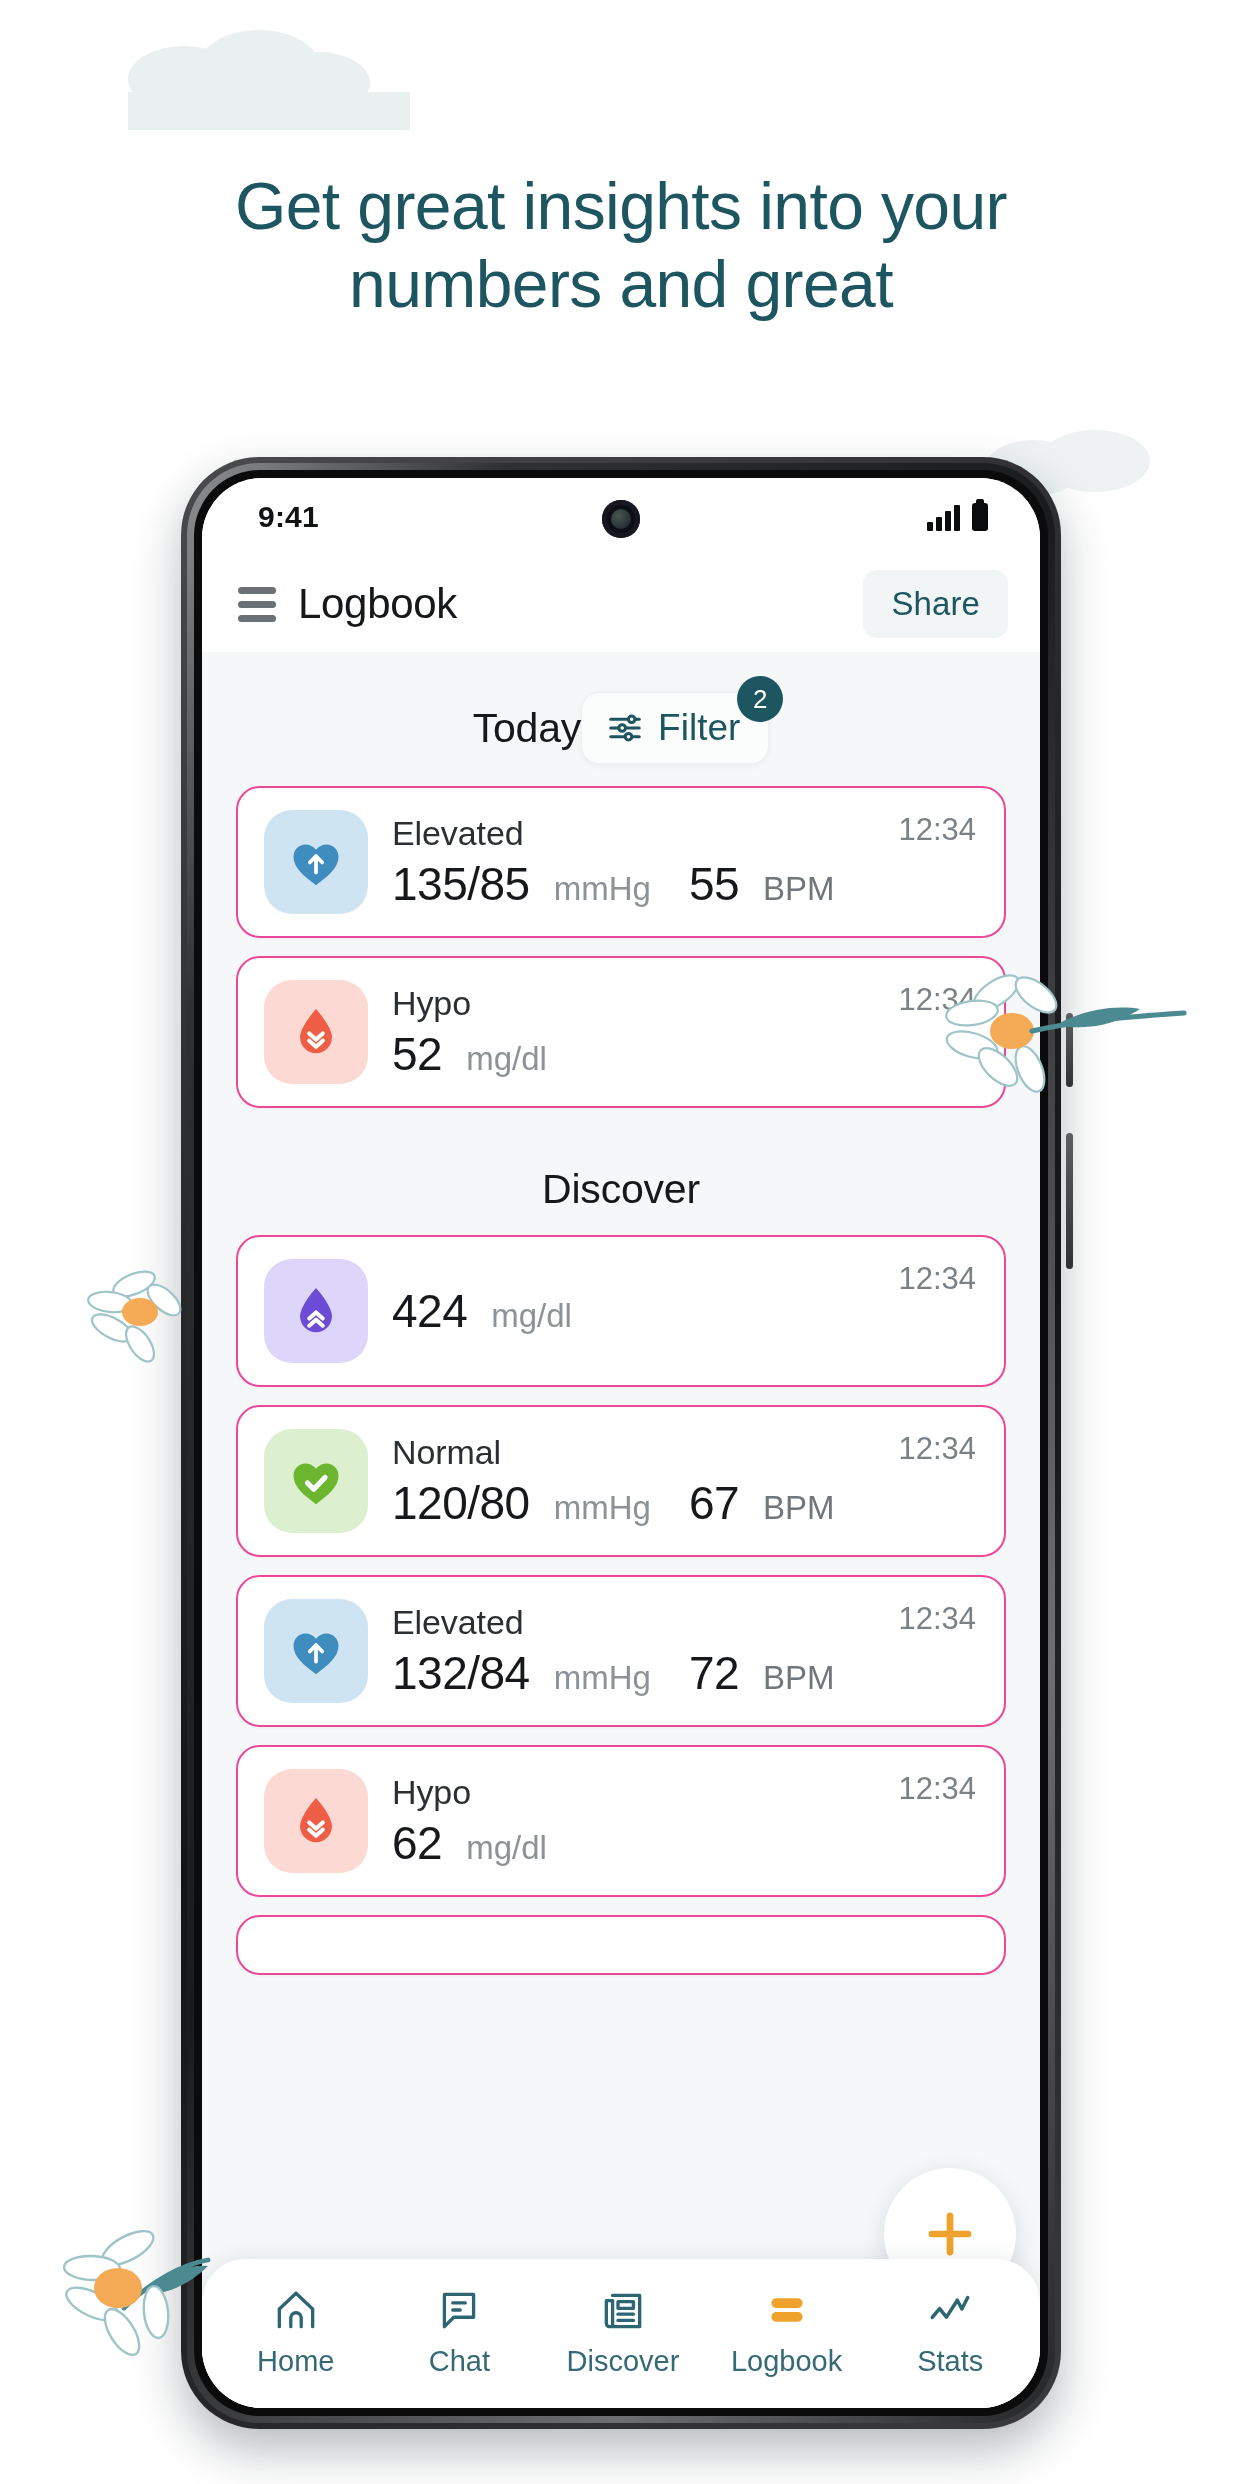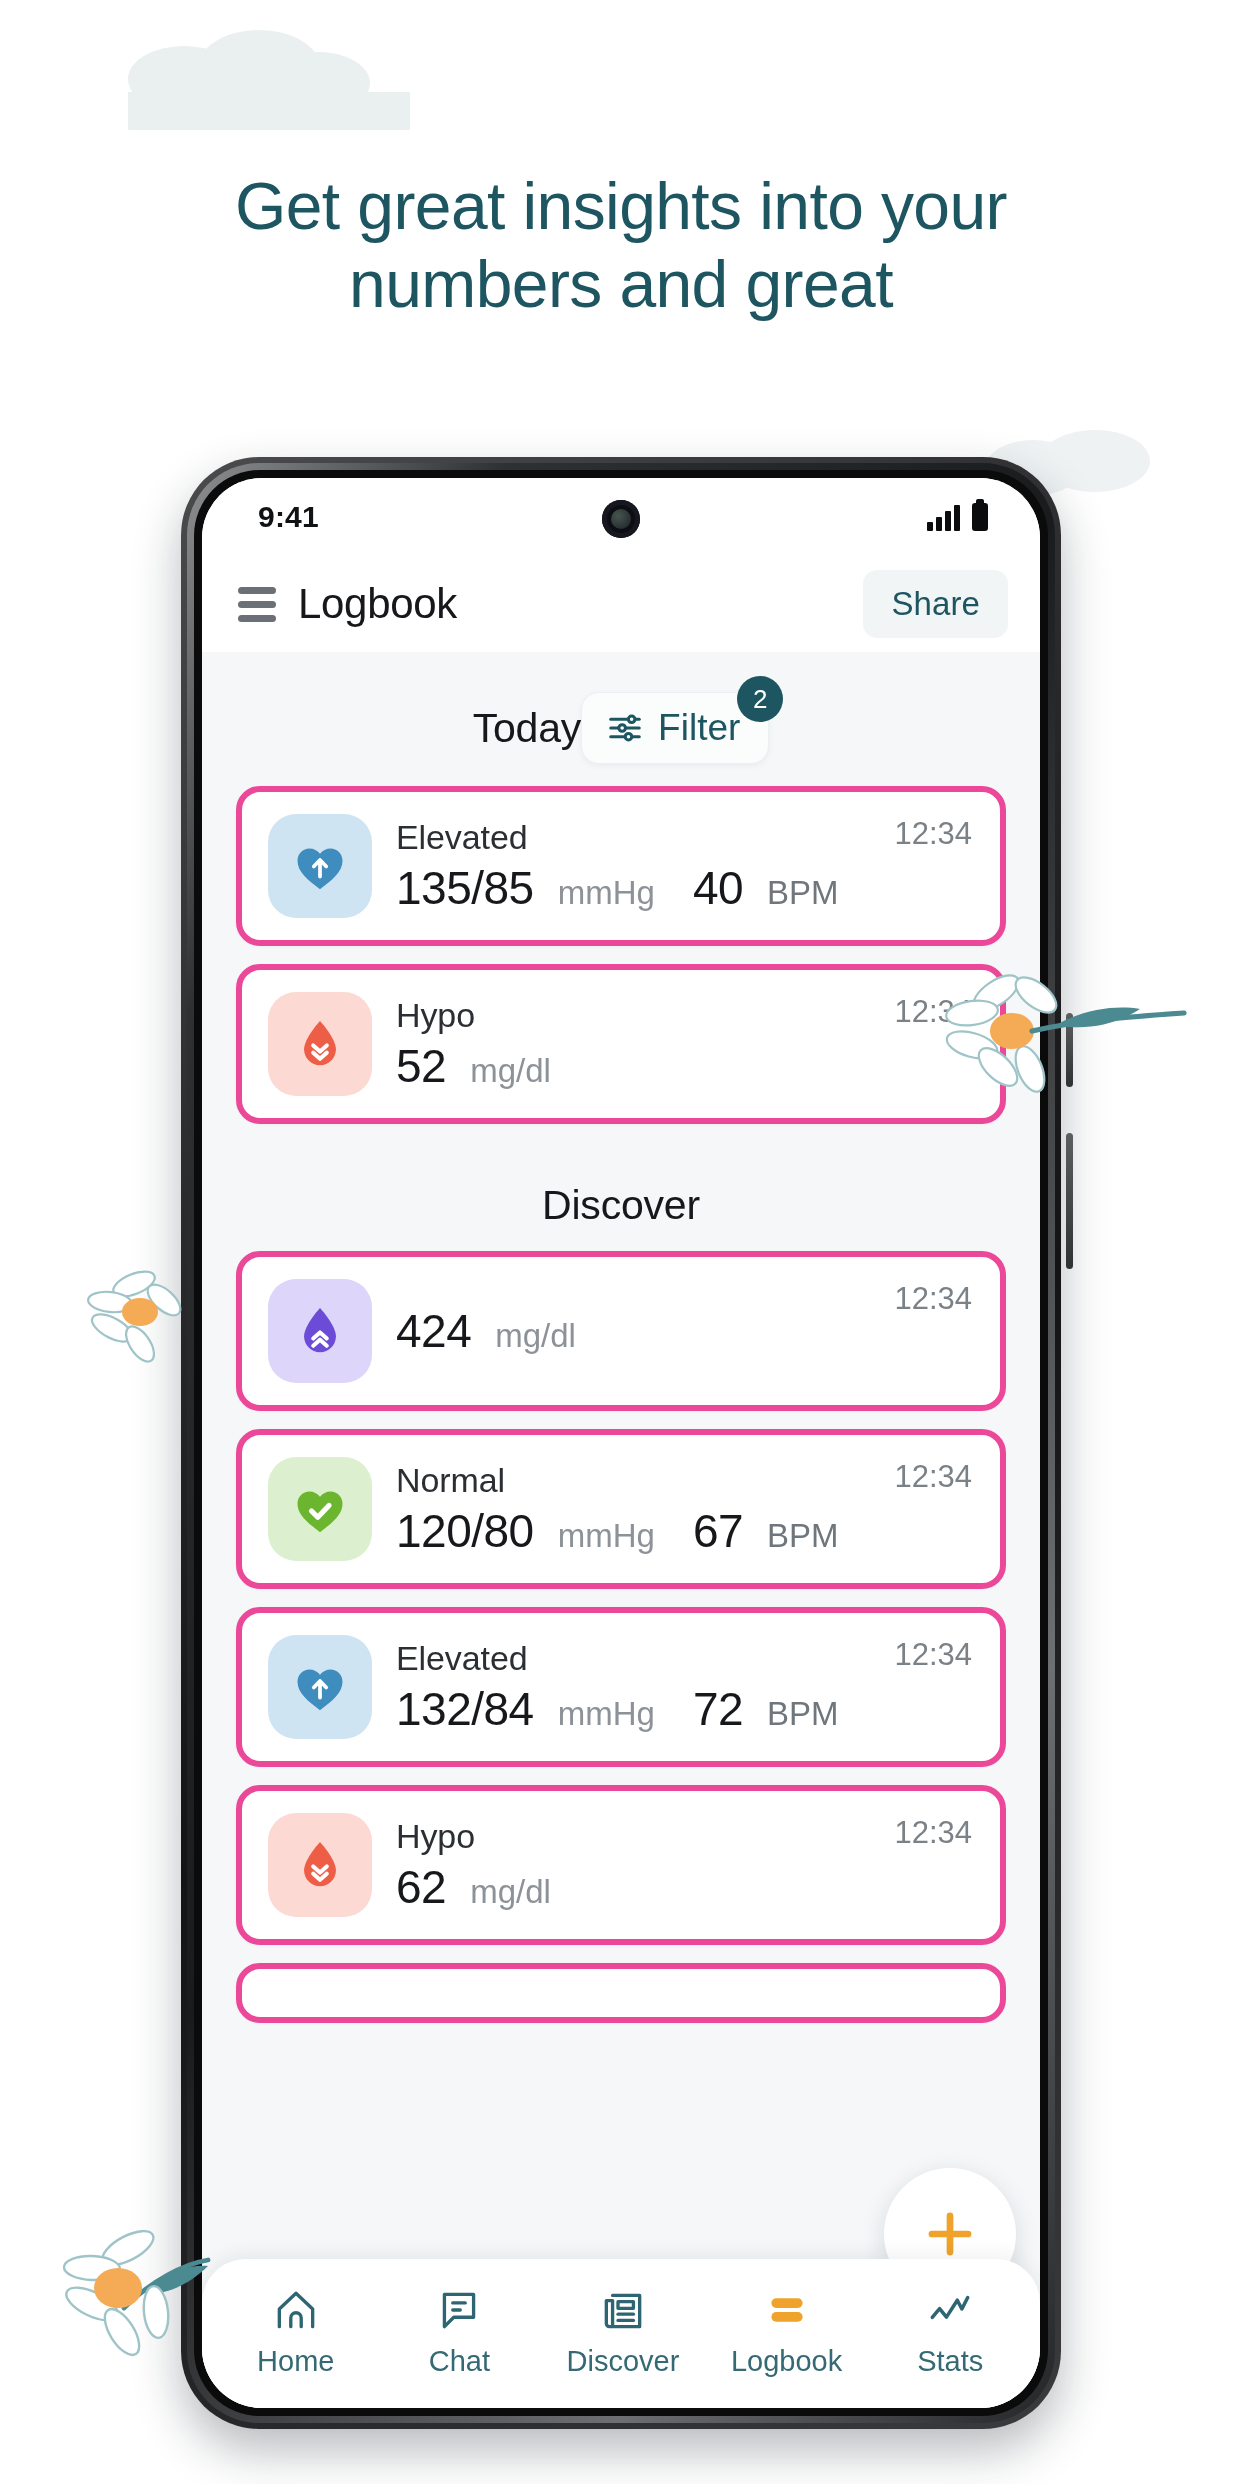--- a/index.html
+++ b/index.html
@@ -147,21 +147,21 @@
     width: 46px; height: 46px; border-radius: 50%;
     background: #1d5560; color: #fff;
     display:flex; align-items:center; justify-content:center;
     font-size: 26px; font-weight: 500;
   }
 
   
   .card {
     margin: 0 34px 18px 34px;
     background: #ffffff;
-    border: 6px solid #ec4899;
+    border: 2px solid #ec4899;
     border-radius: 24px;
     padding: 22px 26px;
     display: flex; align-items: center; gap: 24px;
     position: relative;
     box-shadow: 0 1px 3px rgba(20,40,60,.04);
     min-height: 150px;
   }
   .tile {
     width: 104px; height: 104px; border-radius: 28px;
     display:flex; align-items:center; justify-content:center;
@@ -293,21 +293,21 @@
             <svg width="60" height="60" viewBox="0 0 24 24">
               <path d="M12 21.3C7.2 17.6 3 14.4 3 9.9 3 7 5.2 5 7.8 5c1.6 0 3.2.8 4.2 2.1C13 5.8 14.6 5 16.2 5 18.8 5 21 7 21 9.9c0 4.5-4.2 7.7-9 11.4z" fill="#3e8dbe"></path>
               <path d="M12 16.2V10.3M12 9.6l-2.5 2.6M12 9.6l2.5 2.6" stroke="#fff" stroke-width="1.5" stroke-linecap="round" stroke-linejoin="round" fill="none"></path>
             </svg>
           </div>
           <div class="card-main">
             <div class="card-label">Elevated</div>
             <div class="card-values">
               <span class="val-primary">135/85</span>
               <span class="val-unit">mmHg</span>
-              <span class="val-secondary">40</span>
+              <span class="val-secondary">55</span>
               <span class="val-unit2">BPM</span>
             </div>
           </div>
           <div class="card-time">12:34</div>
         </div>
 
         <div class="card">
           <div class="tile" style="background:#fcd9d2">
             <svg width="58" height="58" viewBox="0 0 24 24">
               <path d="M12 2.5c0 0 6.6 7.2 6.6 11.7 0 3.7-3 6.6-6.6 6.6s-6.6-2.9-6.6-6.6C5.4 9.7 12 2.5 12 2.5z" fill="#ee5e47"></path>

